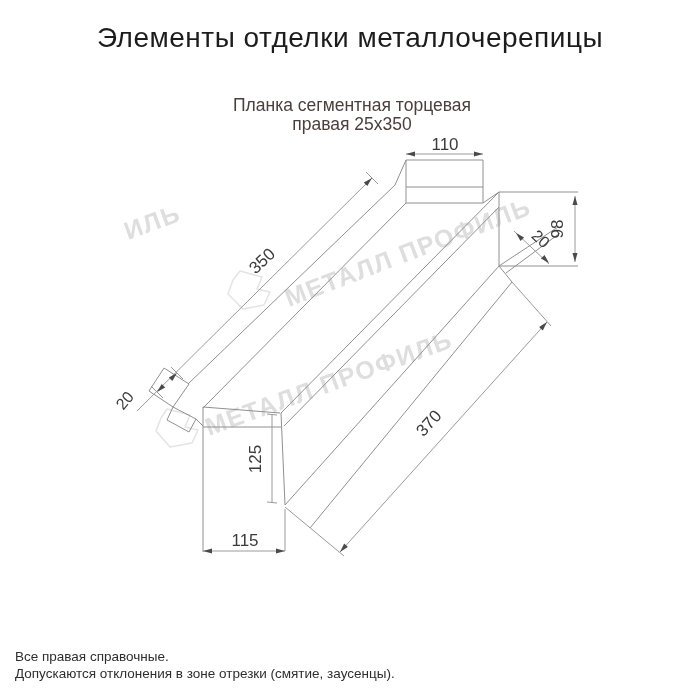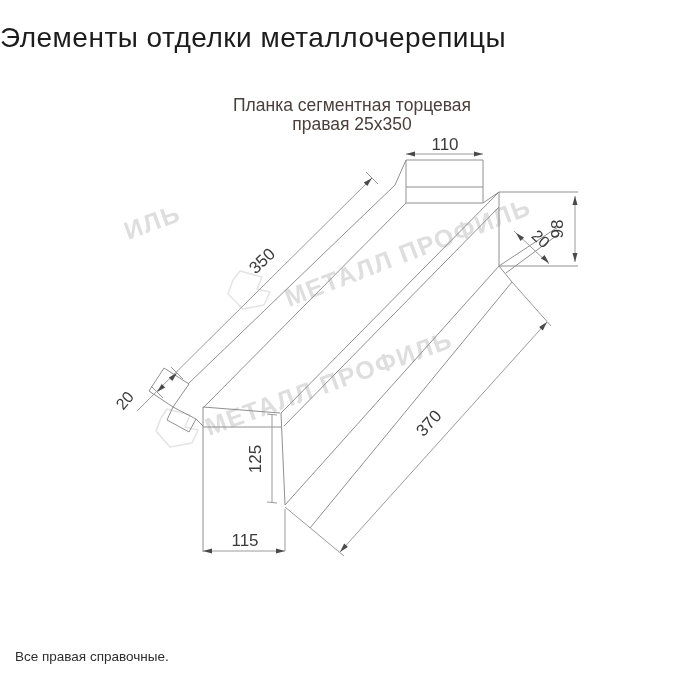--- a/index.html
+++ b/index.html
@@ -1,21 +1,21 @@
 <!DOCTYPE html>
 <html><head>
 <meta charset="utf-8">
 <style>
   html,body{margin:0;padding:0;}
   .page{
     position:relative;width:700px;height:700px;background:#ffffff;
     font-family:"Liberation Sans", sans-serif;overflow:hidden;
   }
   .title{
-    position:absolute;top:22px;left:0;width:700px;text-align:left;
+    position:absolute;top:22px;left:0;width:700px;text-align:center;
     font-size:28px;font-weight:400;color:#1c1c1c;letter-spacing:0.5px;
   }
   .subtitle{
     position:absolute;top:96px;left:0;width:704px;text-align:center;
     font-size:17.5px;line-height:19px;color:#4a3f3b;
   }
   .footer{
     position:absolute;top:648px;left:15px;right:10px;
     font-size:13.5px;line-height:17px;color:#2e2e2e;
   }
@@ -118,15 +118,16 @@
     <text class="dimtxt-s" transform="translate(129,404) rotate(-50)" text-anchor="middle">20</text>
     <text class="dimtxt-s" transform="translate(537,243) rotate(42)" text-anchor="middle">20</text>
     <text class="dimtxt" transform="translate(563,229) rotate(-90)" text-anchor="middle">98</text>
     <text class="dimtxt" transform="translate(261,459) rotate(-90)" text-anchor="middle">125</text>
     <text class="dimtxt" x="245" y="546" text-anchor="middle">115</text>
     <text class="dimtxt" transform="translate(433,427) rotate(-48)" text-anchor="middle">370</text>
   </svg>
 
   <div class="footer">
     <div>Все правая справочные.</div>
+    <div>Допускаются отклонения в зоне отрезки (смятие, заусенцы).</div>
   </div>
 
 </div>
 
 </body></html>

